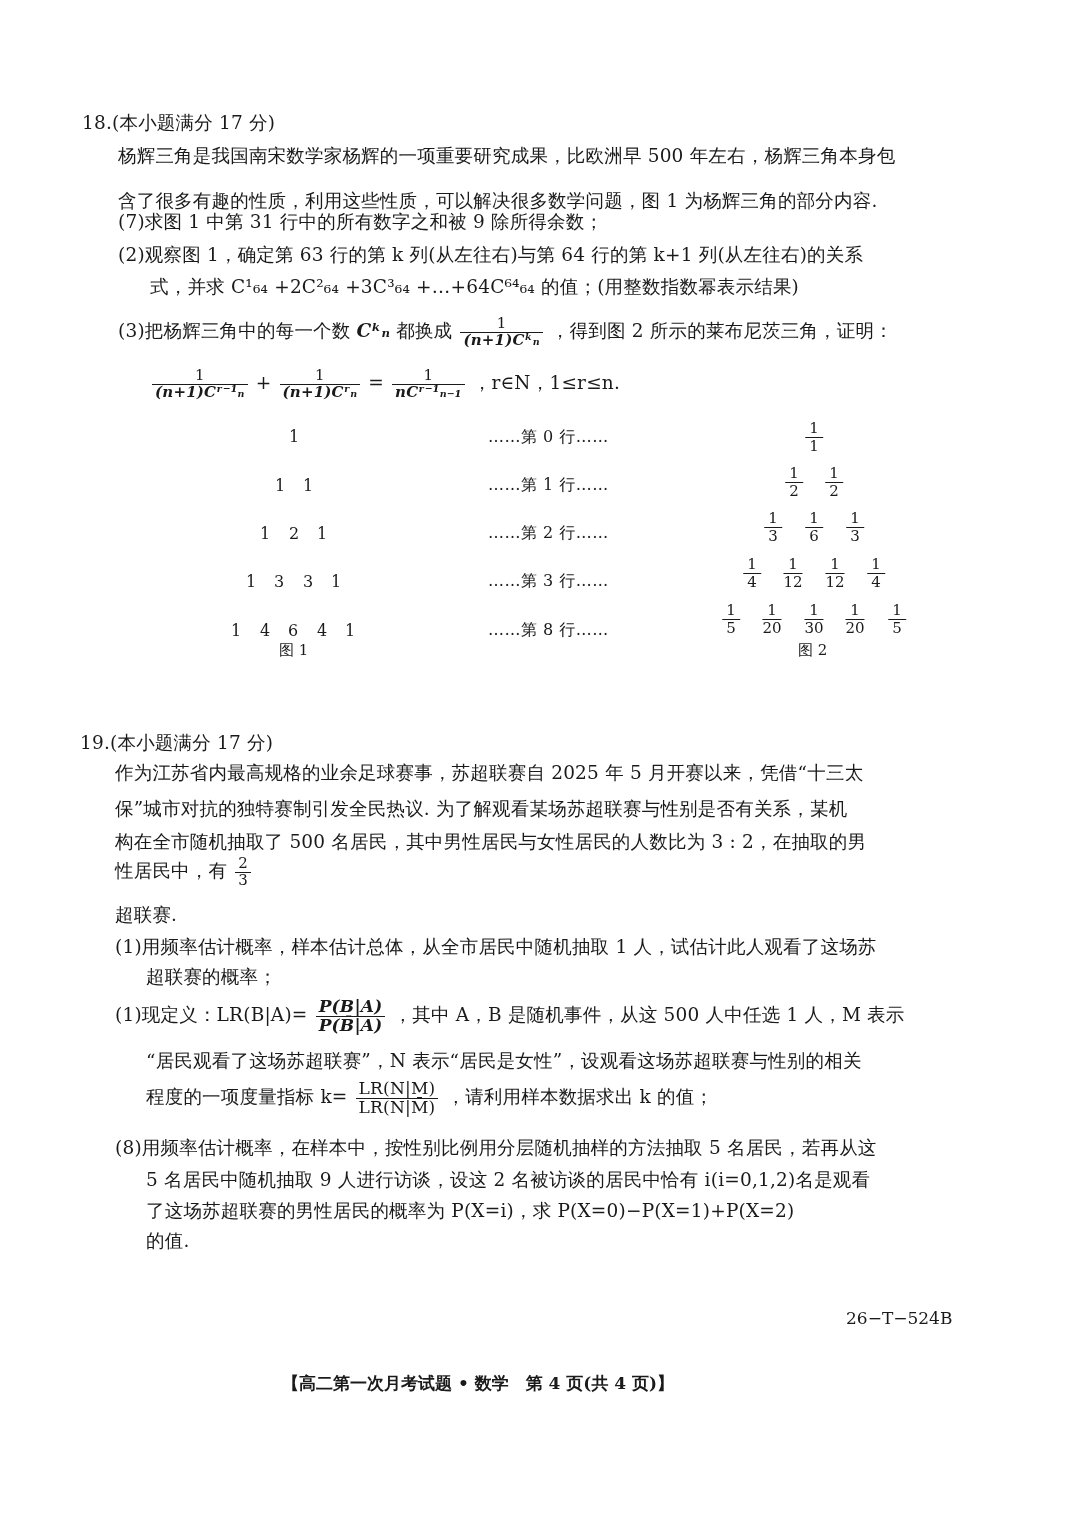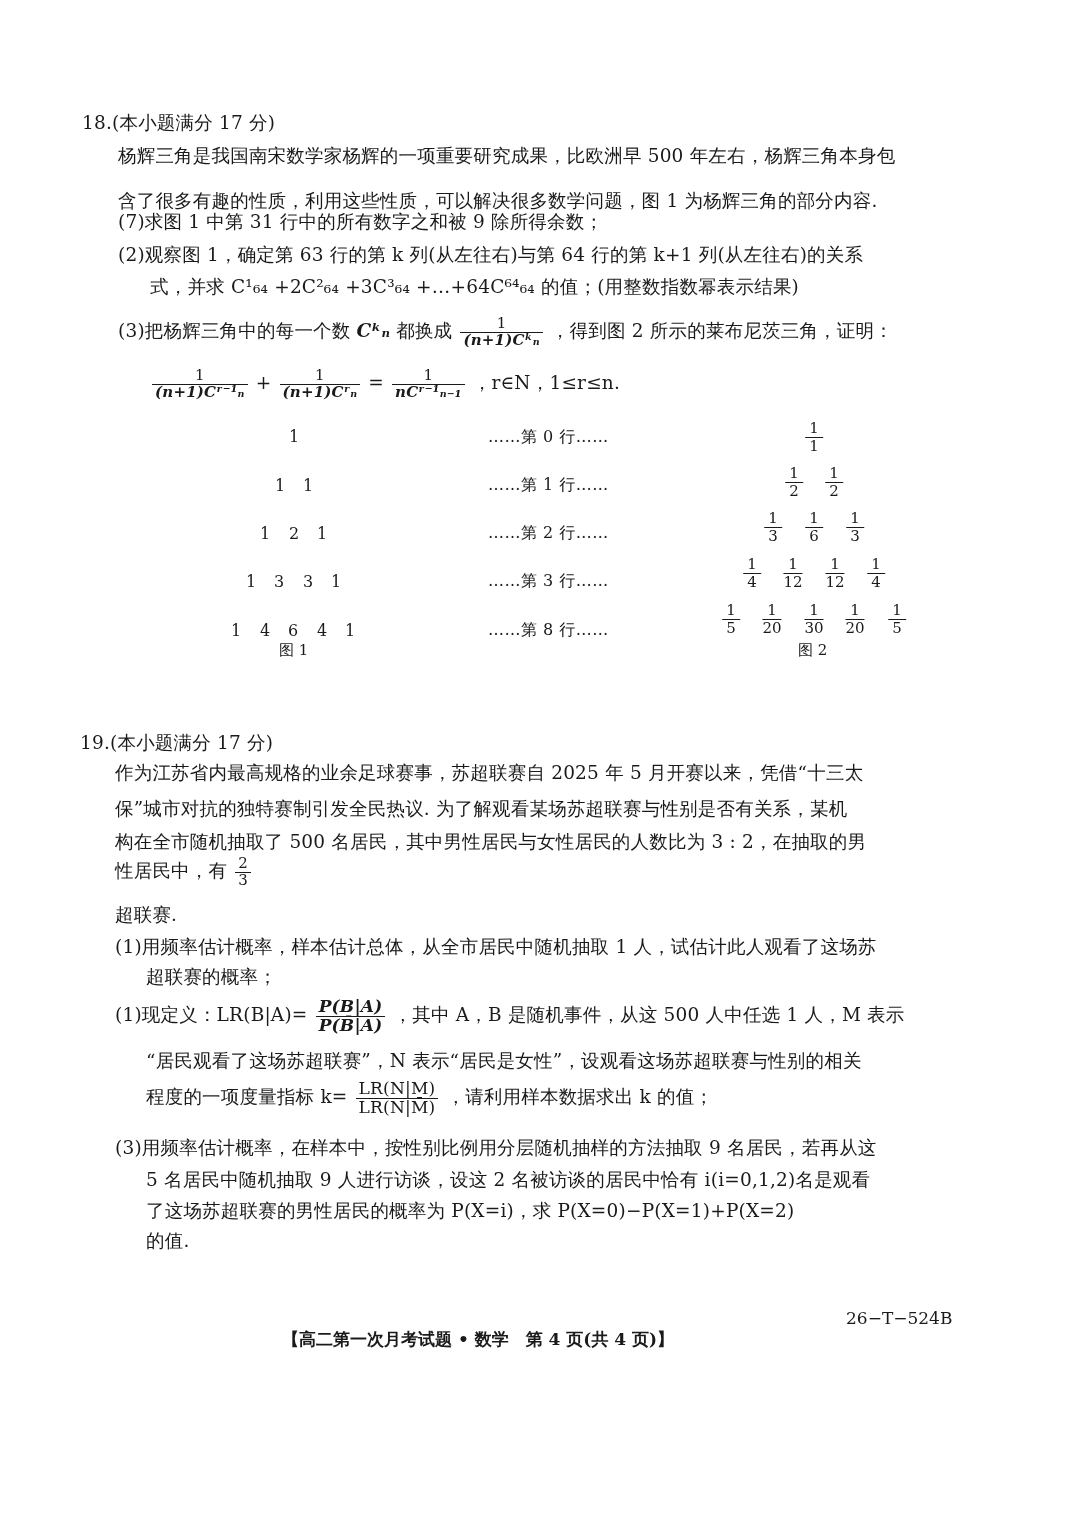--- a/index.html
+++ b/index.html
@@ -193,19 +193,19 @@
 <div class="line" style="left:146px; top:1048px;">“居民观看了这场苏超联赛”，N 表示“居民是女性”，设观看这场苏超联赛与性别的相关</div>
 <div class="line" style="left:146px; top:1080px;">
   <span>程度的一项度量指标 k=</span>
   <span class="frac" style="font-size:17px;">
     <span class="num">LR(N|M)</span>
     <span class="den">LR(N|M̄)</span>
   </span>
   <span>，请利用样本数据求出 k 的值；</span>
 </div>
 
-<div class="line" style="left:115px; top:1135px;">(3)用频率估计概率，在样本中，按性别比例用分层随机抽样的方法抽取 9 名居民，若再从这</div>
+<div class="line" style="left:115px; top:1135px;">(8)用频率估计概率，在样本中，按性别比例用分层随机抽样的方法抽取 5 名居民，若再从这</div>
 <div class="line" style="left:146px; top:1167px;">5 名居民中随机抽取 9 人进行访谈，设这 2 名被访谈的居民中恰有 i(i=0,1,2)名是观看</div>
 <div class="line" style="left:146px; top:1198px;">了这场苏超联赛的男性居民的概率为 P(X=i)，求 P(X=0)−P(X=1)+P(X=2)</div>
 <div class="line" style="left:146px; top:1228px;">的值.</div>
 
-<div class="footer" style="left:282px; top:1328px;">【高二第一次月考试题 • 数学　第 4 页(共 4 页)】</div>
+<div class="footer" style="left:282px; top:1372px;">【高二第一次月考试题 • 数学　第 4 页(共 4 页)】</div>
 <div class="footer" style="left:846px; top:1308px; font-weight:normal;">26−T−524B</div>
 
 </body></html>

